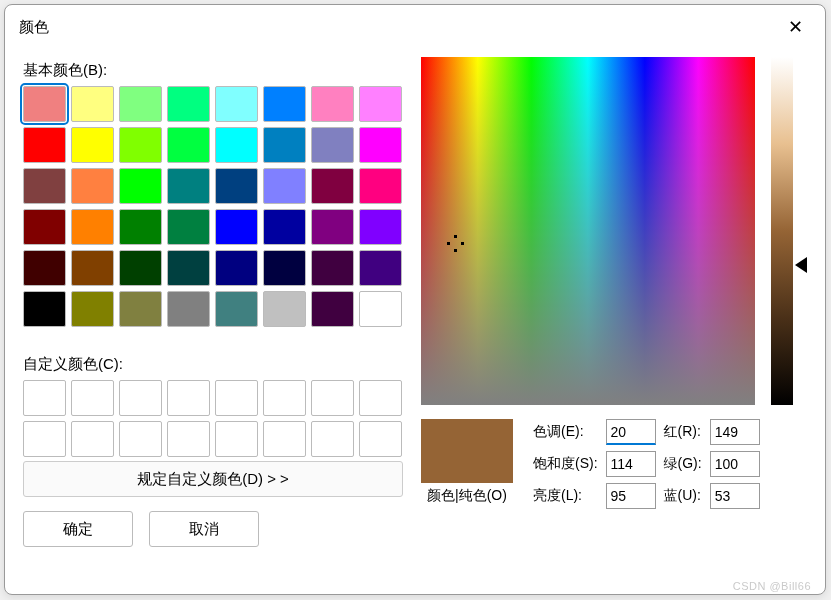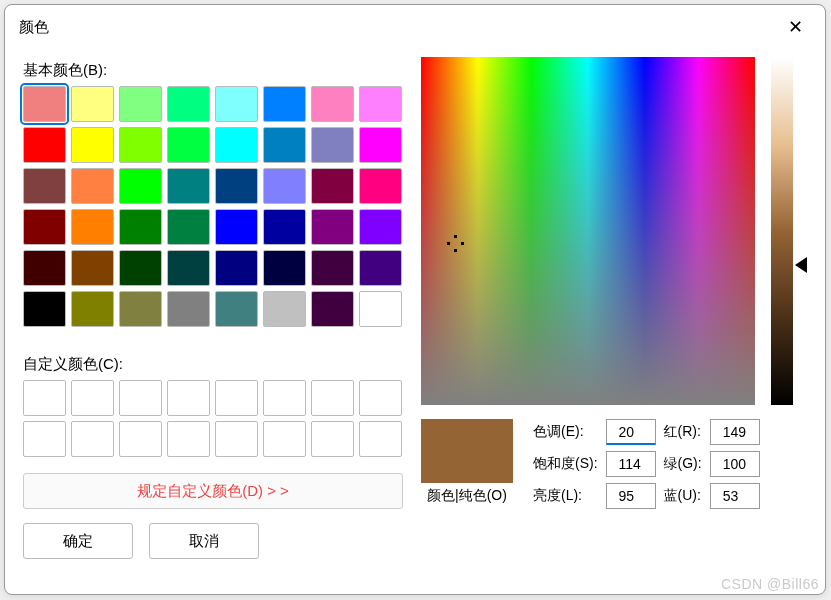--- a/index.html
+++ b/index.html
@@ -70,22 +70,22 @@
       cursor: pointer;
     }
     .define-button, .add-button {
       width: 100%;
       height: 36px;
       background: #fafafa;
       border: 1px solid #ccc;
       border-radius: 3px;
       font-size: 15px;
       cursor: pointer;
-      margin-top: 16px;
-      color: #ef4444;
+      margin-top: 4px;
+      color: #000000;
     }
     .bottom-buttons {
       display: flex;
       gap: 16px;
       margin-top: 14px;
     }
     .btn {
       width: 110px;
       height: 36px;
       background: #fff;
@@ -161,32 +161,32 @@
       gap: 6px 8px;
       align-items: center;
       font-size: 14px;
       margin-left: 10px;
     }
     .value-grid label { }
     .value-grid input {
       width: 50px;
       height: 26px;
       border: 1px solid #999;
-      padding: 0 12px;
+      padding: 0 4px;
       font-size: 14px;
     }
     .value-grid input.focused {
       border-bottom: 2px solid #0078d4;
     }
     .add-button { margin-top: 12px; color: #000; }
     .watermark {
       position: absolute;
-      right: 6px;
+      right: 14px;
       bottom: 2px;
-      font-size: 14px;
+      font-size: 11px;
       color: rgba(120,120,120,0.4);
       letter-spacing: 0.5px;
     }
   </style>
 </head>
 <body>
 
 <div class="dialog">
   <div class="title-bar">
     <div class="title">颜色</div>

